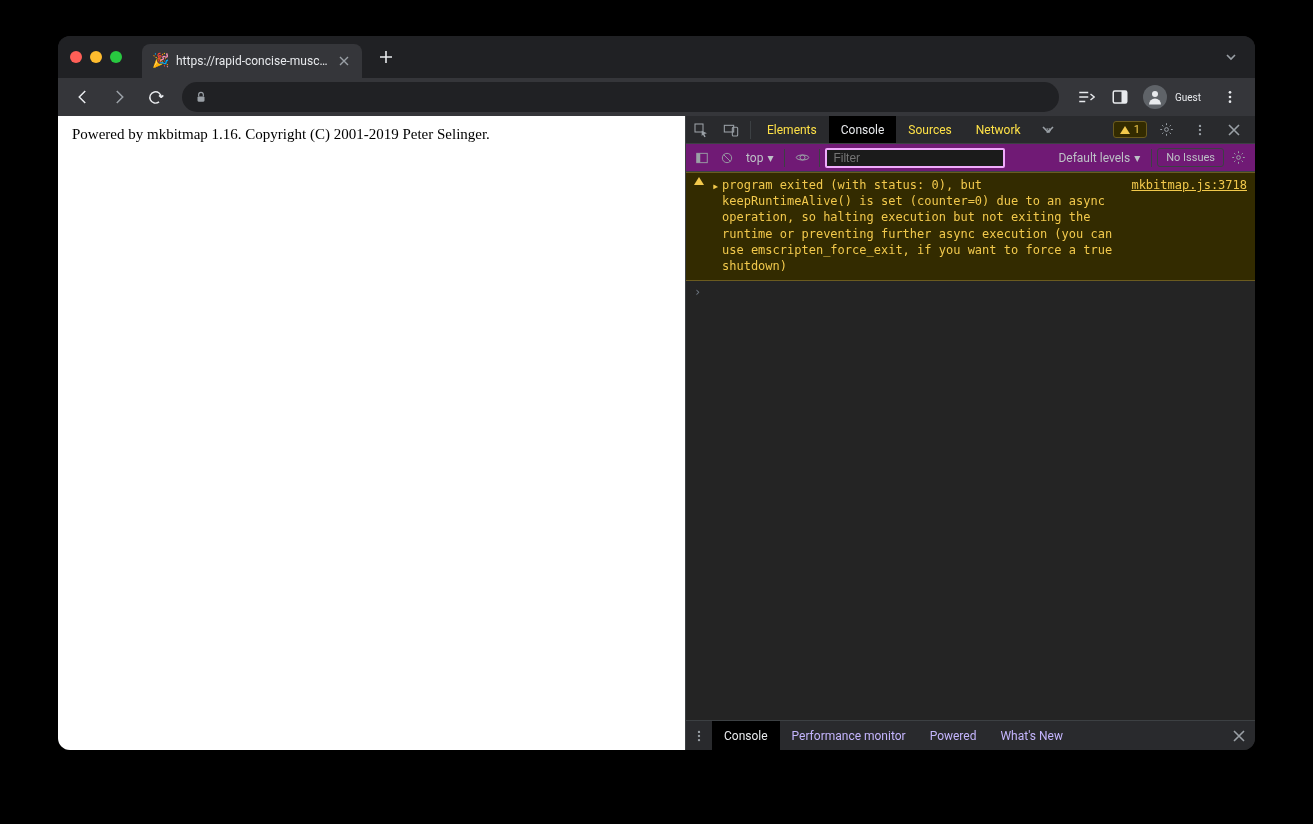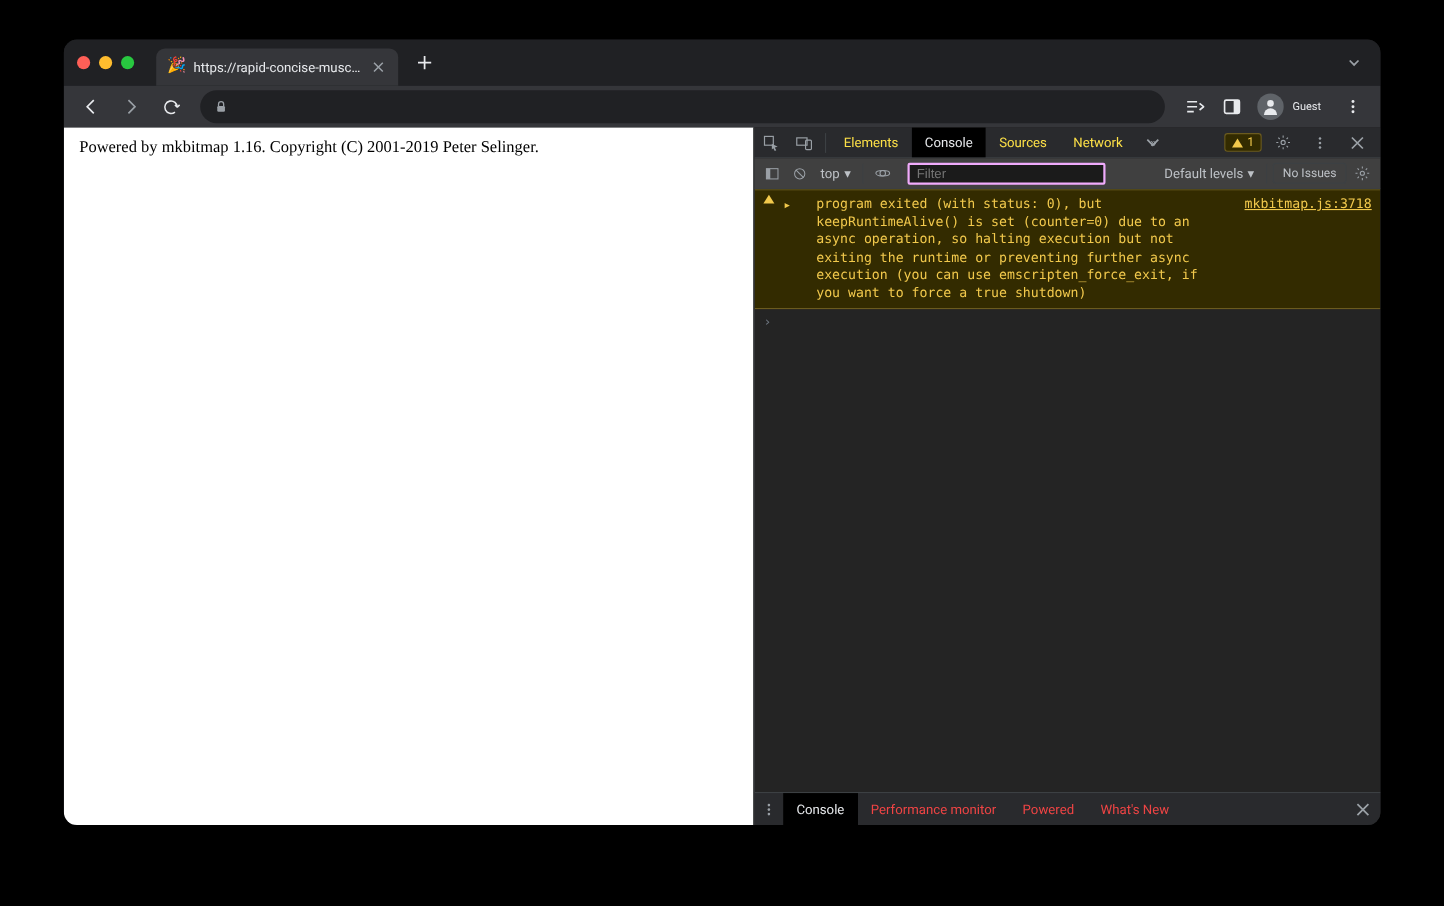--- a/index.html
+++ b/index.html
@@ -136,21 +136,21 @@
   font-size:11px;
 }
 .warn-tri { width:0; height:0; border-left:5px solid transparent; border-right:5px solid transparent; border-bottom:8px solid #f2c94c;}
 
 .dt-subbar {
   height: 28px;
   display:flex; align-items:center;
   border-bottom:1px solid #3c4043;
   padding: 0 4px;
   gap:1px;
-  background:#404040;
+  background:#701a75;
 }
 .context-sel { display:flex; align-items:center; gap:4px; color:#bdc1c6; padding:0 6px; cursor:pointer;}
 .filter-input {
   flex:1; max-width:180px; height:20px;
   background:#1b1b1b; border:2px solid #f0abfc; color:#bdc1c6;
   padding:0 6px; font-size:12px; border-radius:2px;
 }
 .filter-input-wrap { flex:1; display:flex; }
 .levels { display:flex; align-items:center; gap:4px; color:#bdc1c6; padding:0 6px; cursor:pointer;}
 .noissues {
@@ -167,32 +167,32 @@
   background:#332b00;
   color:#f2c94c;
   border-top:1px solid #6b5b1f;
   border-bottom:1px solid #6b5b1f;
   display:flex;
   padding:4px 8px 6px 8px;
   line-height:1.35;
 }
 .log-gutter { width:18px; flex:none; display:flex; }
 .log-expand { width:10px; flex:none; color:#f2c94c; cursor:pointer; padding-top:1px;}
-.log-msg { flex:1; white-space:pre-wrap; word-break:break-word;margin-left:20px;}
+.log-msg { flex:1; white-space:pre-wrap; word-break:break-word;}
 .log-src { flex:none; padding-left:14px; text-decoration:underline; cursor:pointer; white-space:nowrap;}
 .prompt-row { display:flex; padding:4px 8px; color:#8ab4f8;}
 .prompt-caret { color:#6e7680; width:12px;}
 
 .drawer {
   height: 30px;
   background:#292a2d;
   border-top:1px solid #3c4043;
   display:flex; align-items:center;
 }
-.drawer-tab { padding:0 12px; height:100%; display:flex; align-items:center; color:#ef4444; cursor:pointer;}
+.drawer-tab { padding:0 12px; height:100%; display:flex; align-items:center; color:#c4b5fd; cursor:pointer;}
 .drawer-tab.active { background:#000; color:#e8eaed;}
 .drawer-close { margin-left:auto; padding:0 10px; color:#9aa0a6; cursor:pointer;}
 svg { display:block; }
 </style>
 </head>
 <body>
 
 <div class="window">
 
   <div class="tabbar">

